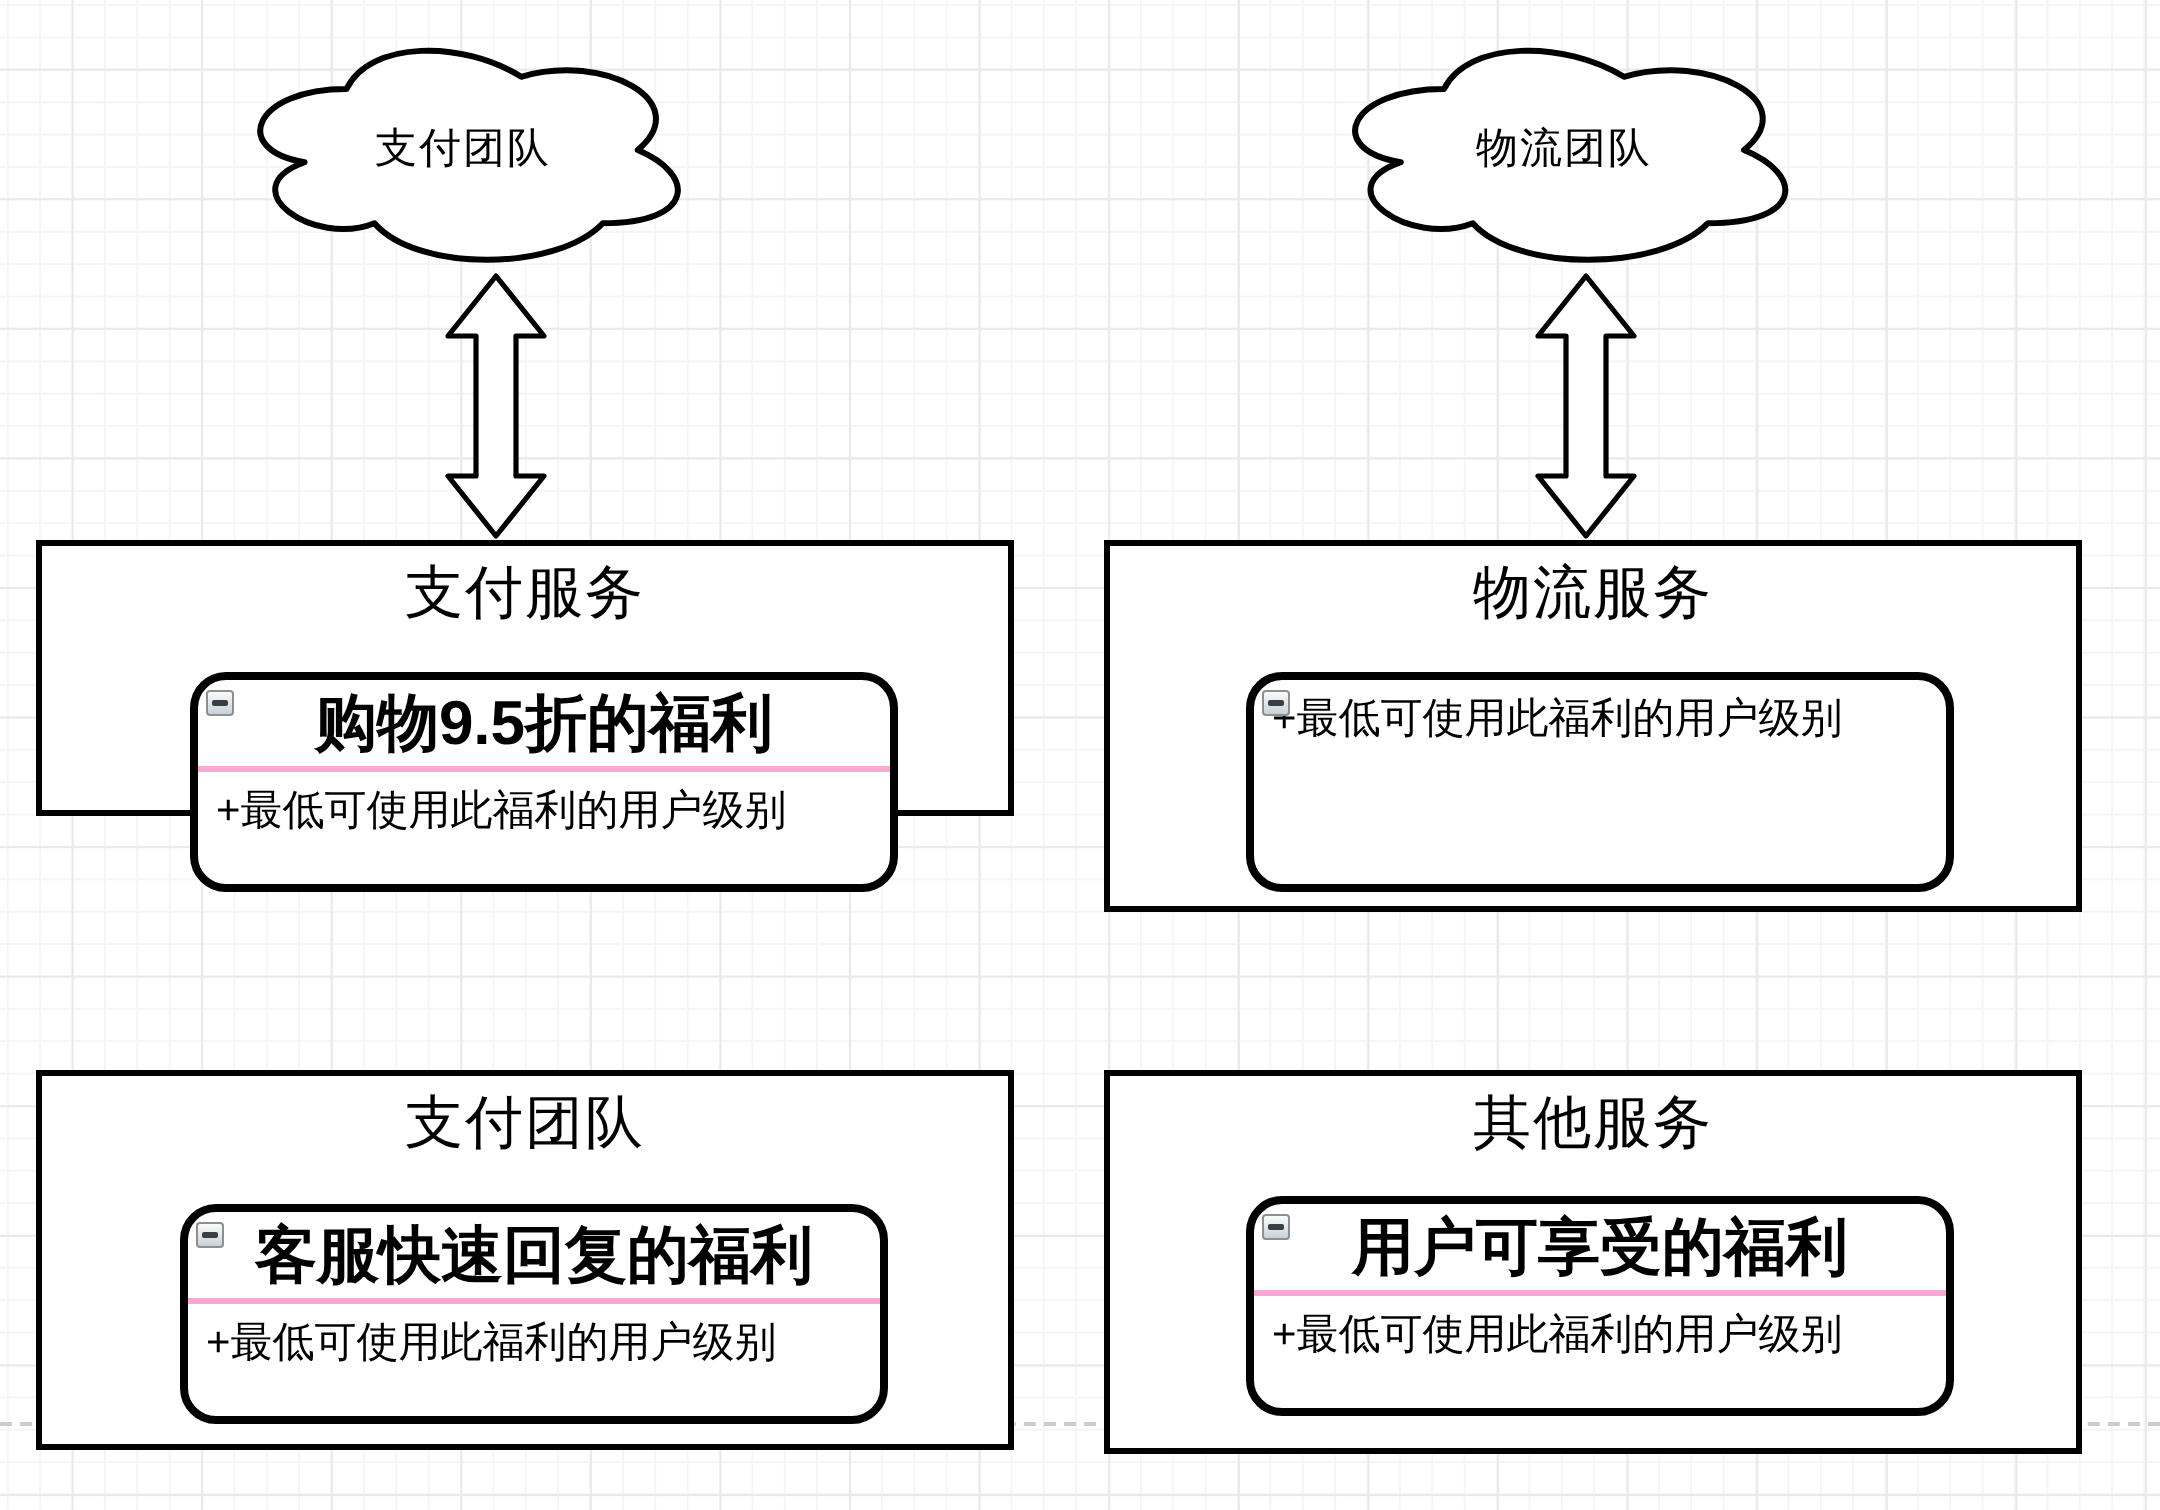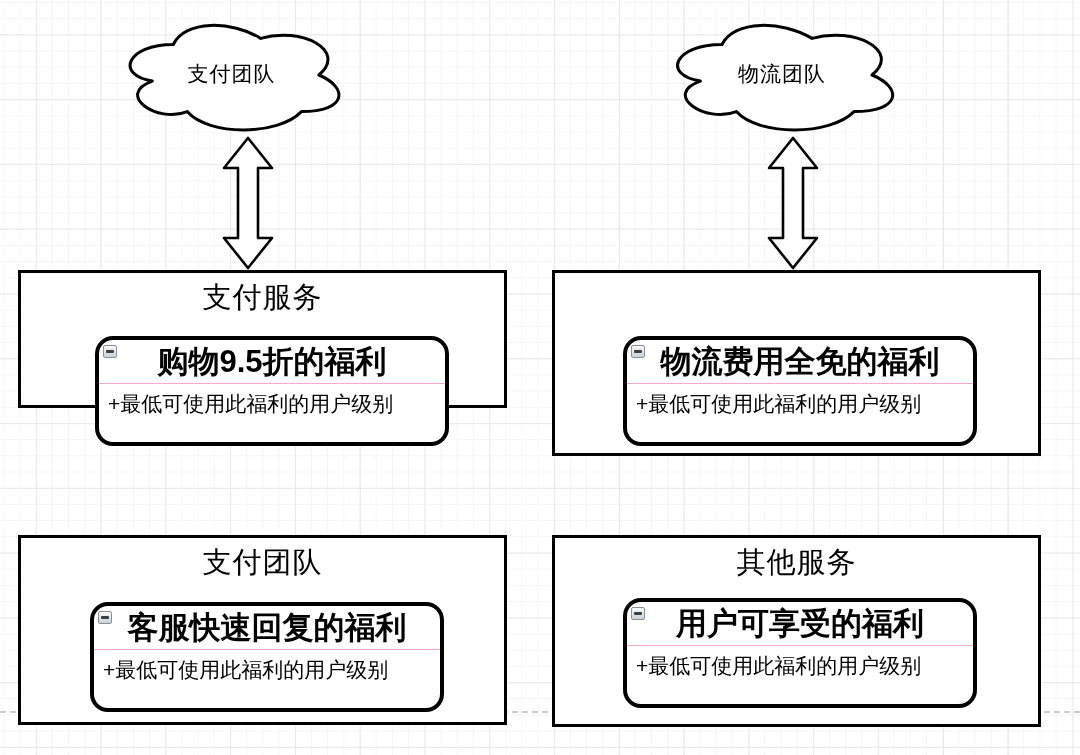--- a/index.html
+++ b/index.html
@@ -38,21 +38,21 @@
   .service-title{
     margin-top:8px; text-align:center; font-size:29px; line-height:33px; color:#000;
     letter-spacing:1px;
   }
   .class-box{
     position:absolute; width:354px; height:110px; box-sizing:border-box;
     background:#ffffff; border:4px solid #000000; border-radius:18px;
   }
   .class-title{
     height:43px; line-height:43px; box-sizing:content-box;
-    border-bottom:1px solid #f9a8d4;
+    border-bottom:3px solid #f9a8d4;
     text-align:center; font-size:31px; font-weight:bold; color:#000;
   }
   .class-attr{
     padding:7px 10px 0 9px; font-size:21px; line-height:25px; color:#000;
     white-space:nowrap; overflow:hidden;
   }
   .collapse-btn{
     position:absolute; left:4px; top:5px; width:14px; height:13px; box-sizing:border-box;
     border:1px solid #8f8f8f; border-radius:2px;
     background:linear-gradient(#fafbfb, #dfe6ea 55%, #c7d1d8);
@@ -94,25 +94,25 @@
     <div class="class-box" style="left:74px; top:63px;">
       <div class="collapse-btn">
         <span class="minus-bar"></span>
       </div>
       <div class="class-title">购物9.5折的福利</div>
       <div class="class-attr">+最低可使用此福利的用户级别</div>
     </div>
   </div>
 
   <div class="service-box" style="left:552px; top:270px; height:186px;">
+    <div class="service-title">物流服务</div>
     <div class="class-box" style="left:68px; top:63px;">
       <div class="collapse-btn">
         <span class="minus-bar"></span>
       </div>
-      <div class="class-title">物流费用全免的福利</div>
       <div class="class-attr">+最低可使用此福利的用户级别</div>
     </div>
   </div>
 
   <div class="service-box" style="left:18px; top:535px; height:190px;">
     <div class="service-title">支付团队</div>
     <div class="class-box" style="left:69px; top:64px;">
       <div class="collapse-btn">
         <span class="minus-bar"></span>
       </div>

